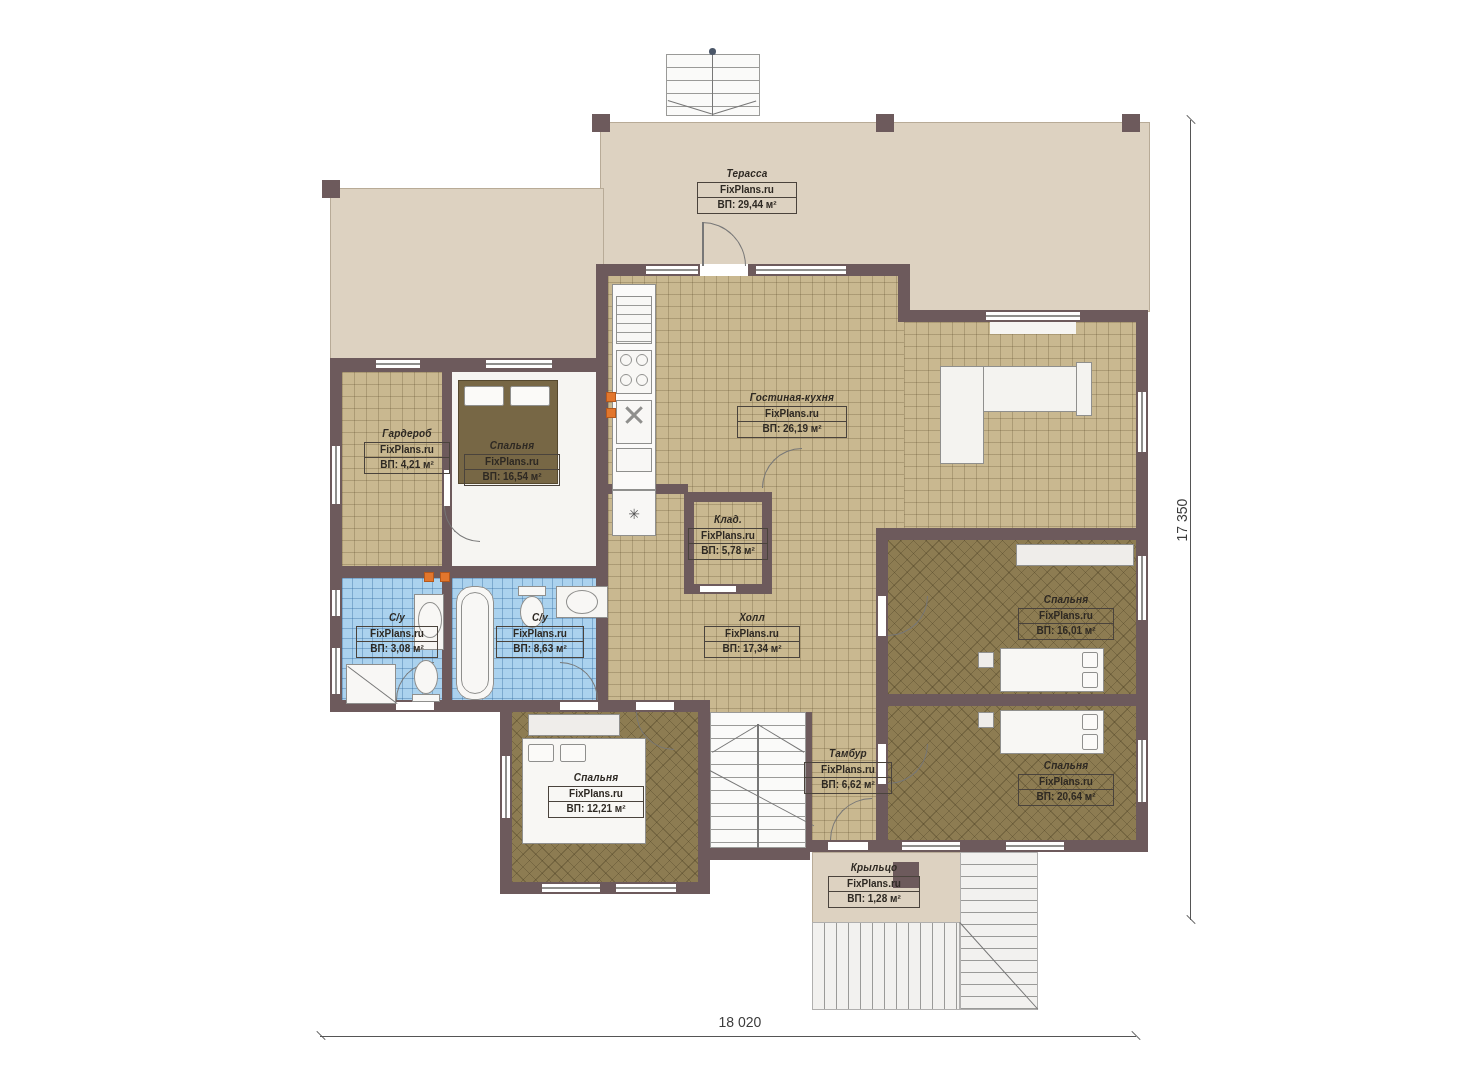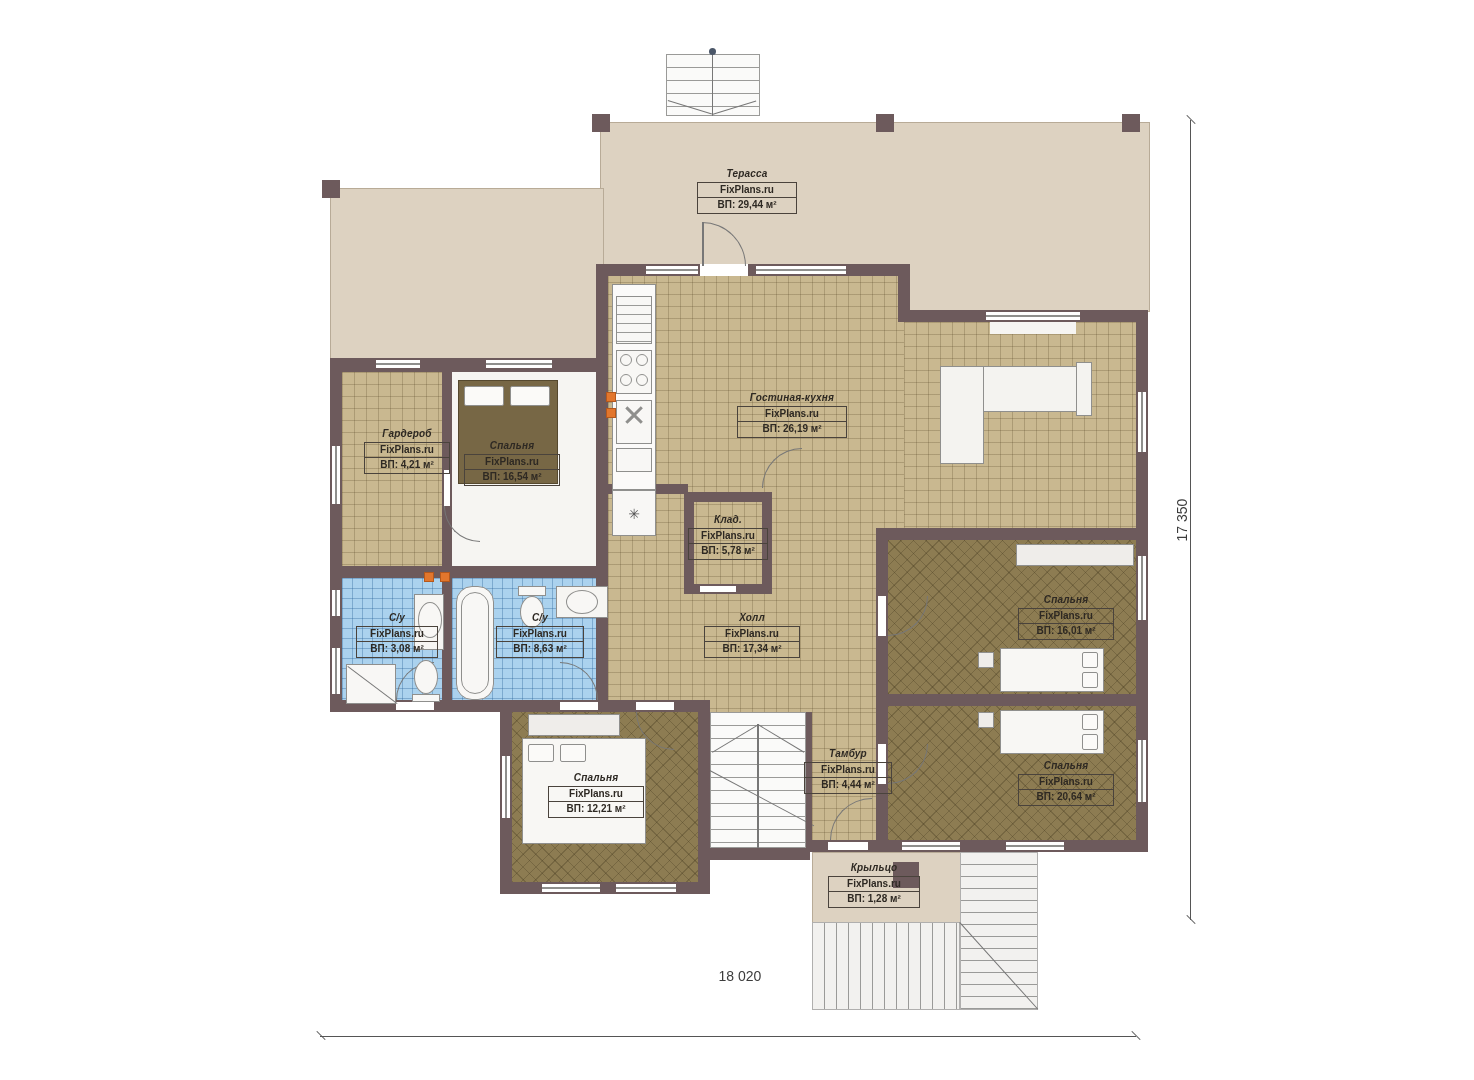--- a/index.html
+++ b/index.html
@@ -278,34 +278,34 @@
     <div class="rl-name">Спальня</div>
     <div class="rl-box">
       <div class="rl-site">FixPlans.ru</div>
       <div class="rl-area">ВП: 20,64 м²</div>
     </div>
   </div>
   <div class="room-label" style="left:804px;top:748px;width:88px;">
     <div class="rl-name">Тамбур</div>
     <div class="rl-box">
       <div class="rl-site">FixPlans.ru</div>
-      <div class="rl-area">ВП: 4,44 м²</div>
+      <div class="rl-area">ВП: 6,62 м²</div>
     </div>
   </div>
   <div class="room-label" style="left:828px;top:862px;width:92px;">
     <div class="rl-name">Крыльцо</div>
     <div class="rl-box">
       <div class="rl-site">FixPlans.ru</div>
       <div class="rl-area">ВП: 1,28 м²</div>
     </div>
   </div>
 
   <div class="abs dimline" style="left:320px;top:1036px;width:816px;height:1px;"></div>
   <div class="tick" style="left:315px;top:1035px;"></div>
   <div class="tick" style="left:1130px;top:1035px;"></div>
-  <div class="dim-text" style="left:640px;top:968px;width:200px;">18 020</div>
+  <div class="dim-text" style="left:640px;top:1014px;width:200px;">18 020</div>
 
   <div class="abs dimline" style="left:1190px;top:120px;width:1px;height:800px;"></div>
   <div class="tick" style="left:1185px;top:119px;"></div>
   <div class="tick" style="left:1185px;top:919px;"></div>
   <div class="dim-text" style="left:1122px;top:512px;width:120px;transform:rotate(-90deg);">17 350</div>
 
 </div>
 
 </body></html>

